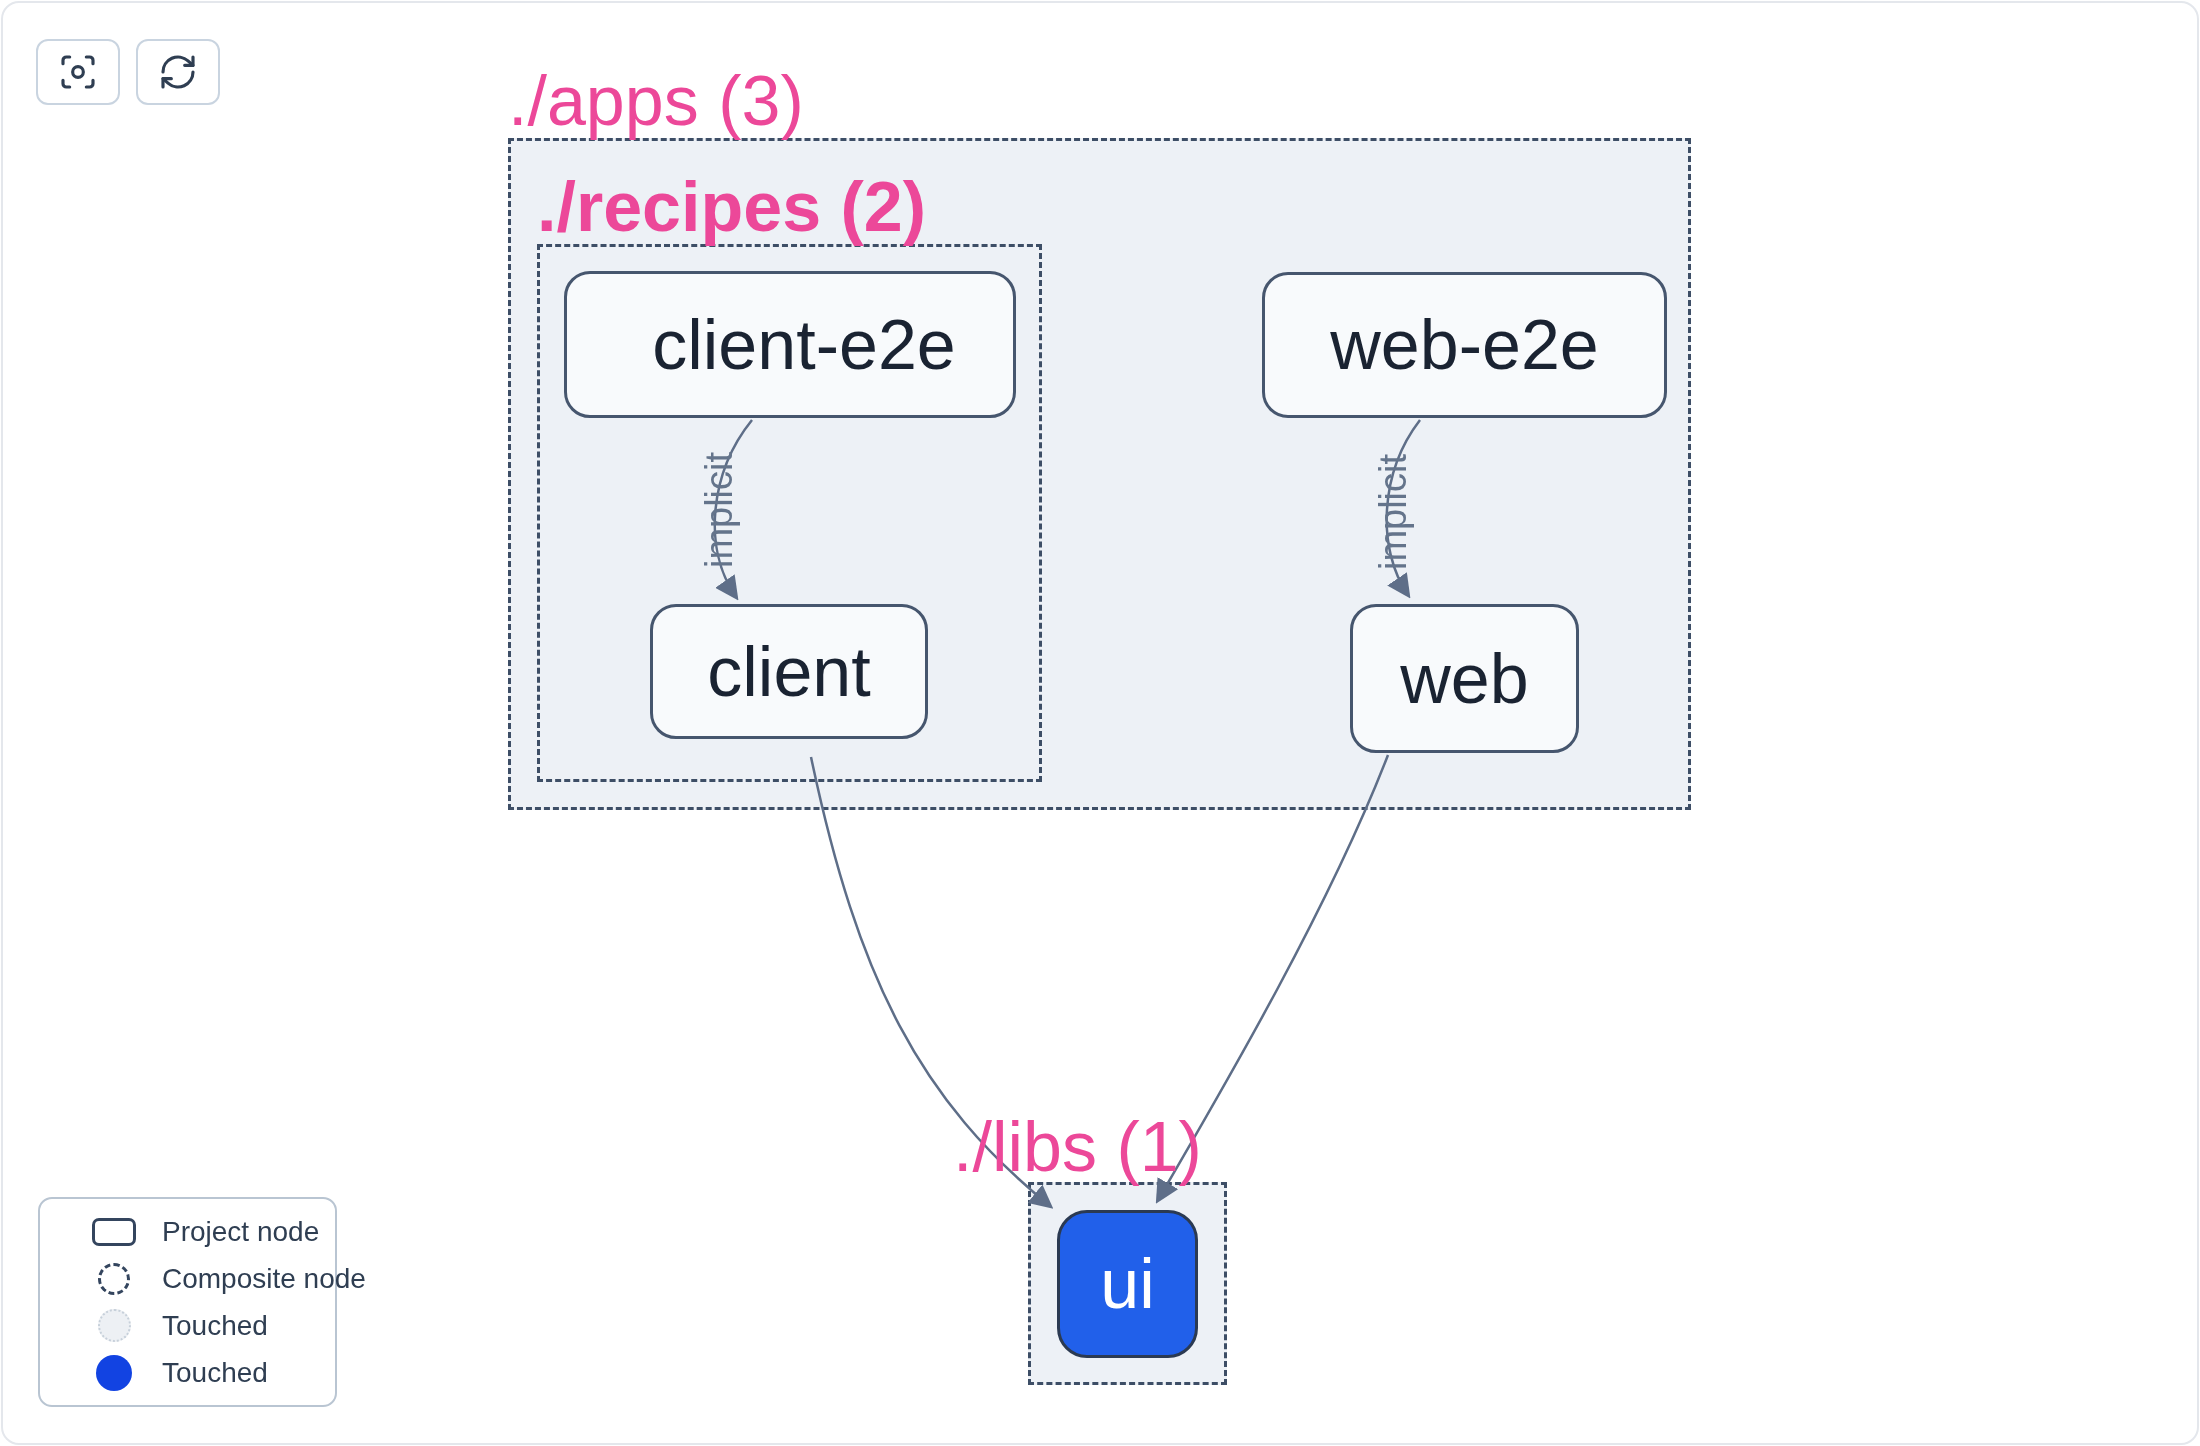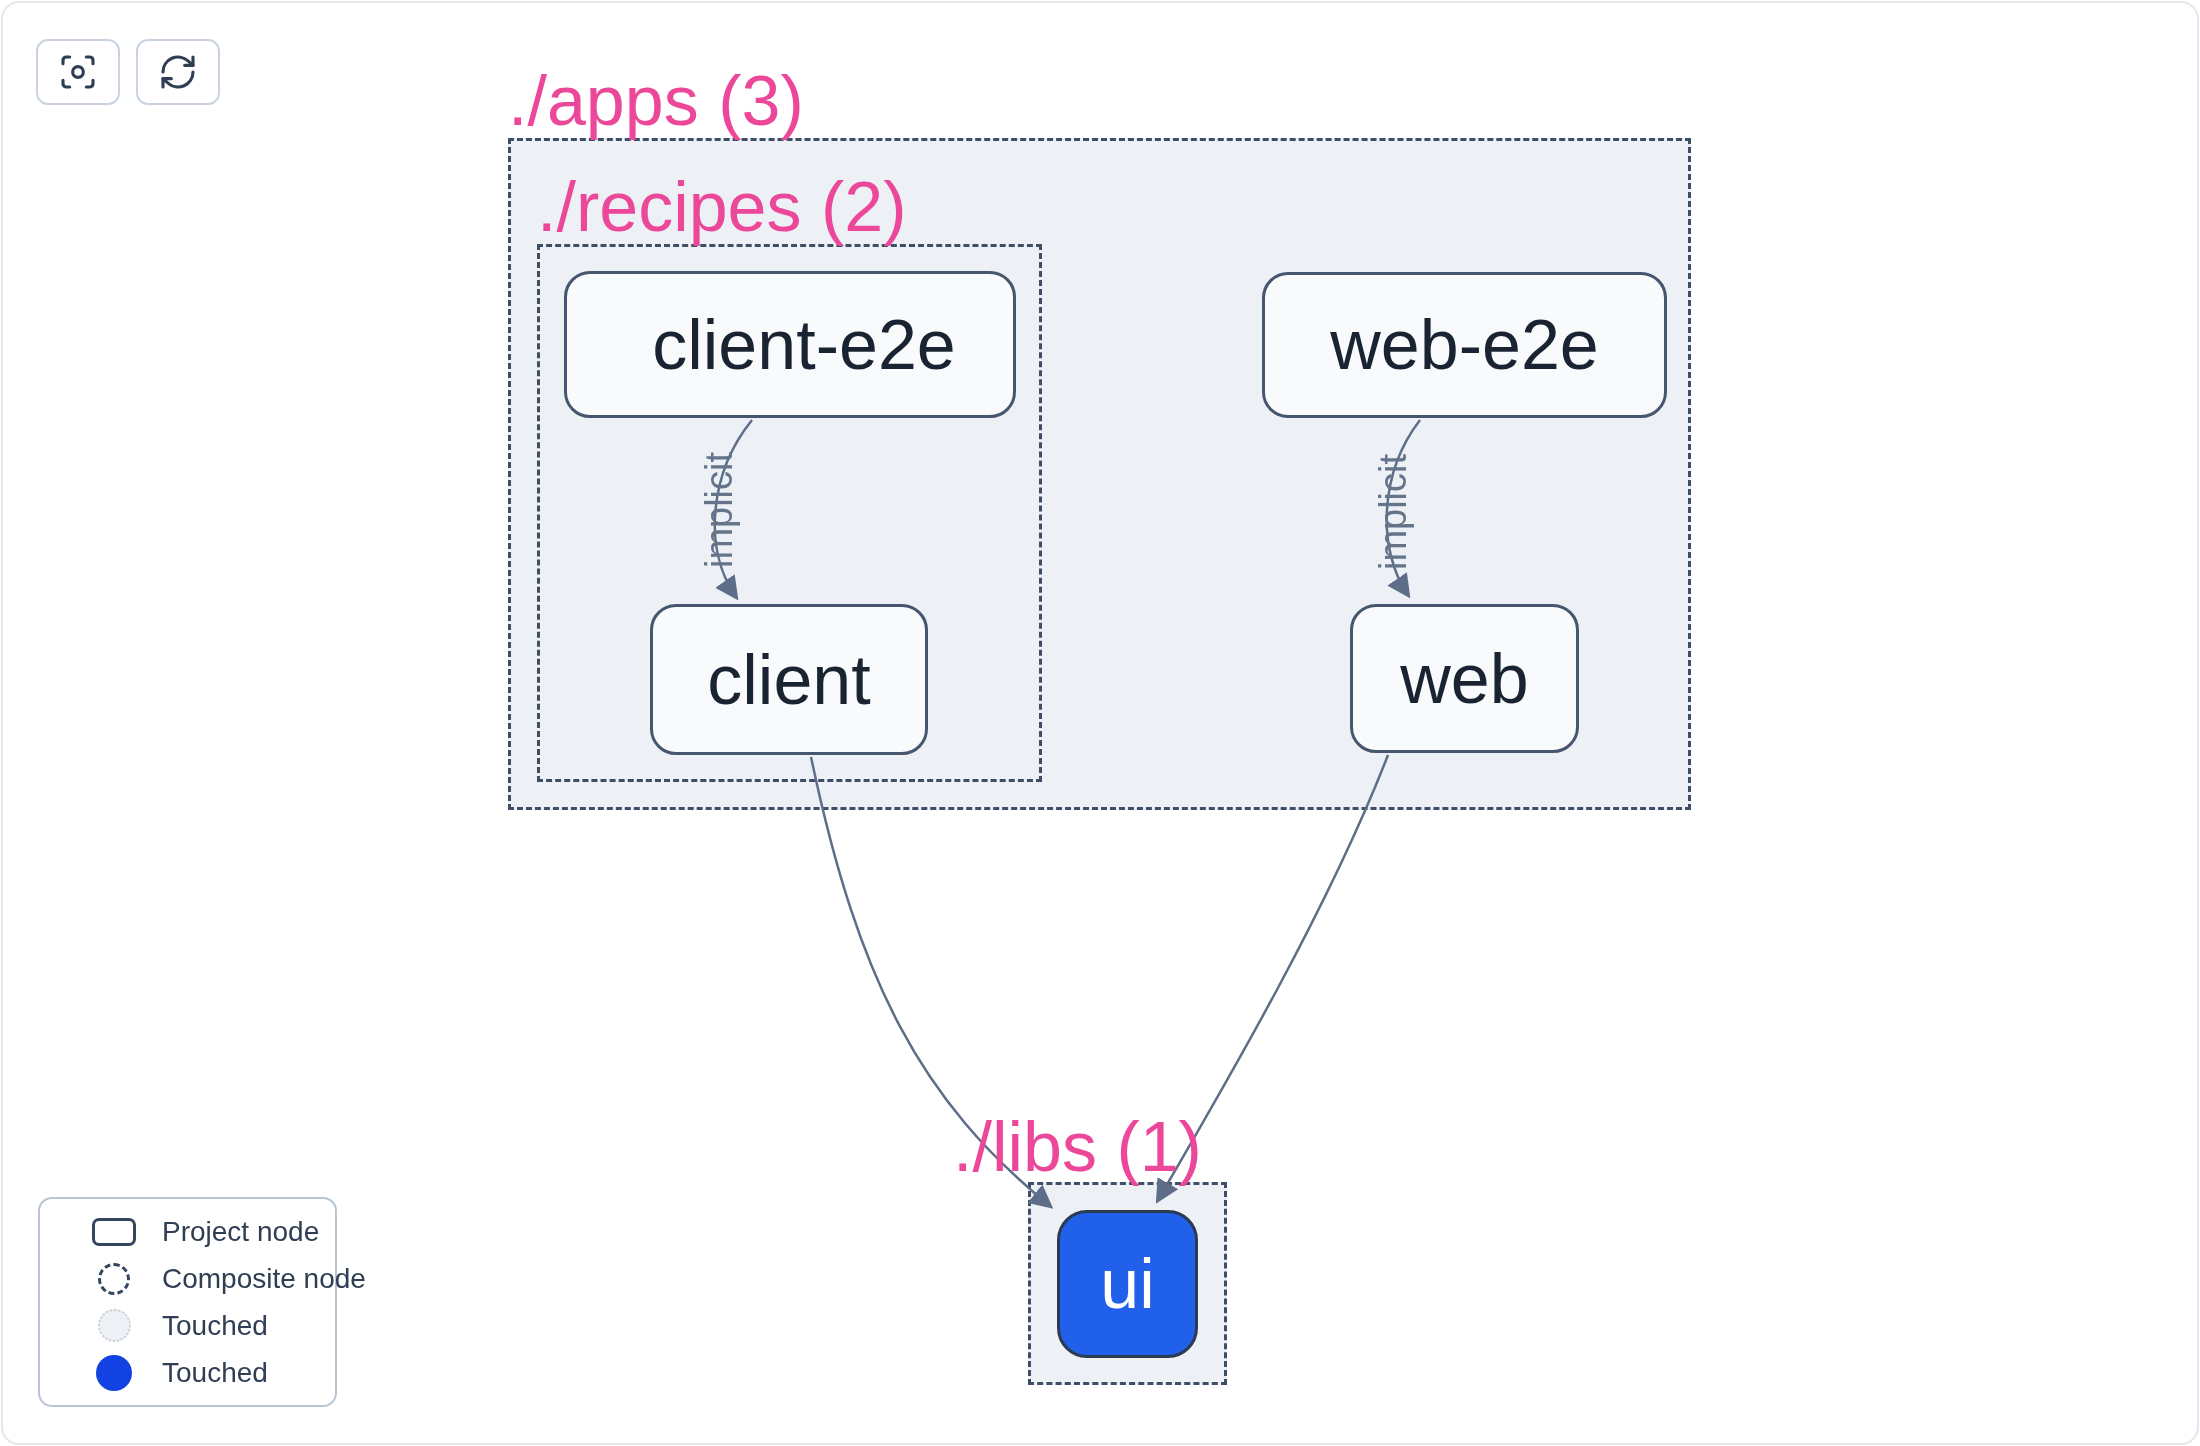--- a/index.html
+++ b/index.html
@@ -84,41 +84,41 @@
       <path d="M8 16H3v5"></path>
     </svg>
   </span>
 </div>
 
 <div class="group" style="left:508px;top:138px;width:1183px;height:672px;"></div>
 <div class="group nested" style="left:537px;top:244px;width:505px;height:538px;"></div>
 <div class="group" style="left:1028px;top:1182px;width:199px;height:203px;"></div>
 
 <div class="group-label" style="left:508px;top:64px;width:1183px;">./apps (3)</div>
-<div class="group-label" style="left:537px;top:170px;width:505px;">./recipes (2)</div>
+<div class="group-label" style="left:537px;top:170px;width:505px;font-weight:bold;">./recipes (2)</div>
 <div class="group-label" style="left:953px;top:1110px;width:350px;">./libs (1)</div>
 
 <svg class="edges" width="2200" height="1446" viewBox="0 0 2200 1446">
   <defs>
     <marker id="arrow" viewBox="0 0 10 10" refX="8.2" refY="5" markerWidth="9.5" markerHeight="9.5" orient="auto-start-reverse">
       <path d="M0 0 L10 5 L0 10 z" fill="#5e6e88"></path>
     </marker>
   </defs>
   <path d="M 752 420 C 710 472, 702 548, 736 597" stroke="#5e6e88" stroke-width="2.5" fill="none" marker-end="url(#arrow)"></path>
   <path d="M 1420 420 C 1380 472, 1376 548, 1408 595" stroke="#5e6e88" stroke-width="2.5" fill="none" marker-end="url(#arrow)"></path>
   <path d="M 811 757 C 858 980, 920 1100, 1050 1206" stroke="#5e6e88" stroke-width="2.5" fill="none" marker-end="url(#arrow)"></path>
   <path d="M 1388 755 C 1330 905, 1228 1080, 1158 1200" stroke="#5e6e88" stroke-width="2.5" fill="none" marker-end="url(#arrow)"></path>
 </svg>
 
 <div class="edge-label" style="left:719px;top:510px;">implicit</div>
 <div class="edge-label" style="left:1393px;top:512px;">implicit</div>
 
 <div class="node" style="left:564px;top:271px;width:452px;height:147px;padding-left:28px;">client-e2e</div>
 <div class="node" style="left:1262px;top:272px;width:405px;height:146px;">web-e2e</div>
-<div class="node" style="left:650px;top:604px;width:278px;height:151px;">client</div>
+<div class="node" style="left:650px;top:604px;width:278px;height:135px;">client</div>
 <div class="node" style="left:1350px;top:604px;width:229px;height:149px;">web</div>
 <div class="node touched" style="left:1057px;top:1210px;width:141px;height:148px;">ui</div>
 
 <div class="legend">
   <div class="legend-row">
     <span class="legend-swatch">
         <span class="sw-rect"></span>
       </span>
     <span class="legend-label">Project node</span>
   </div>

